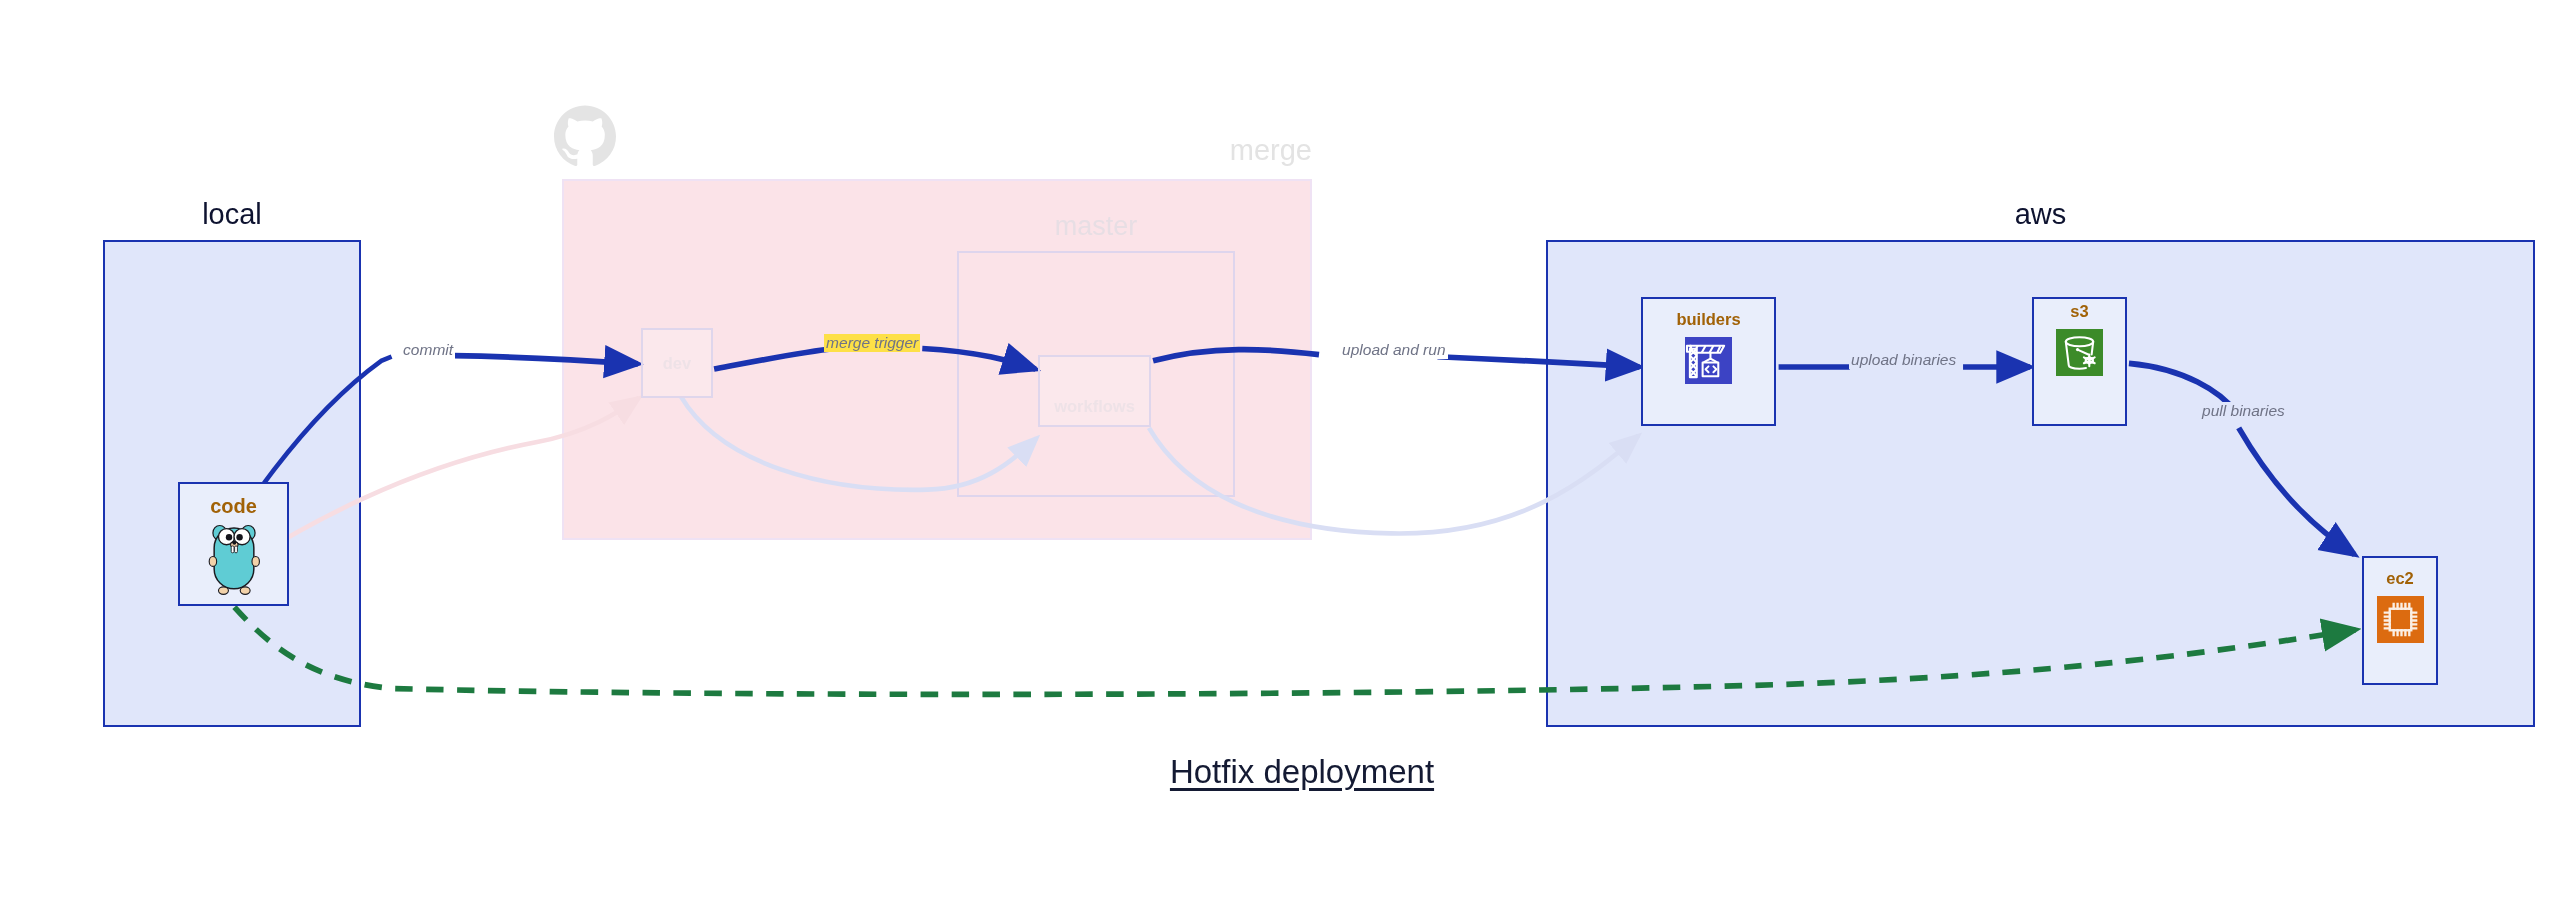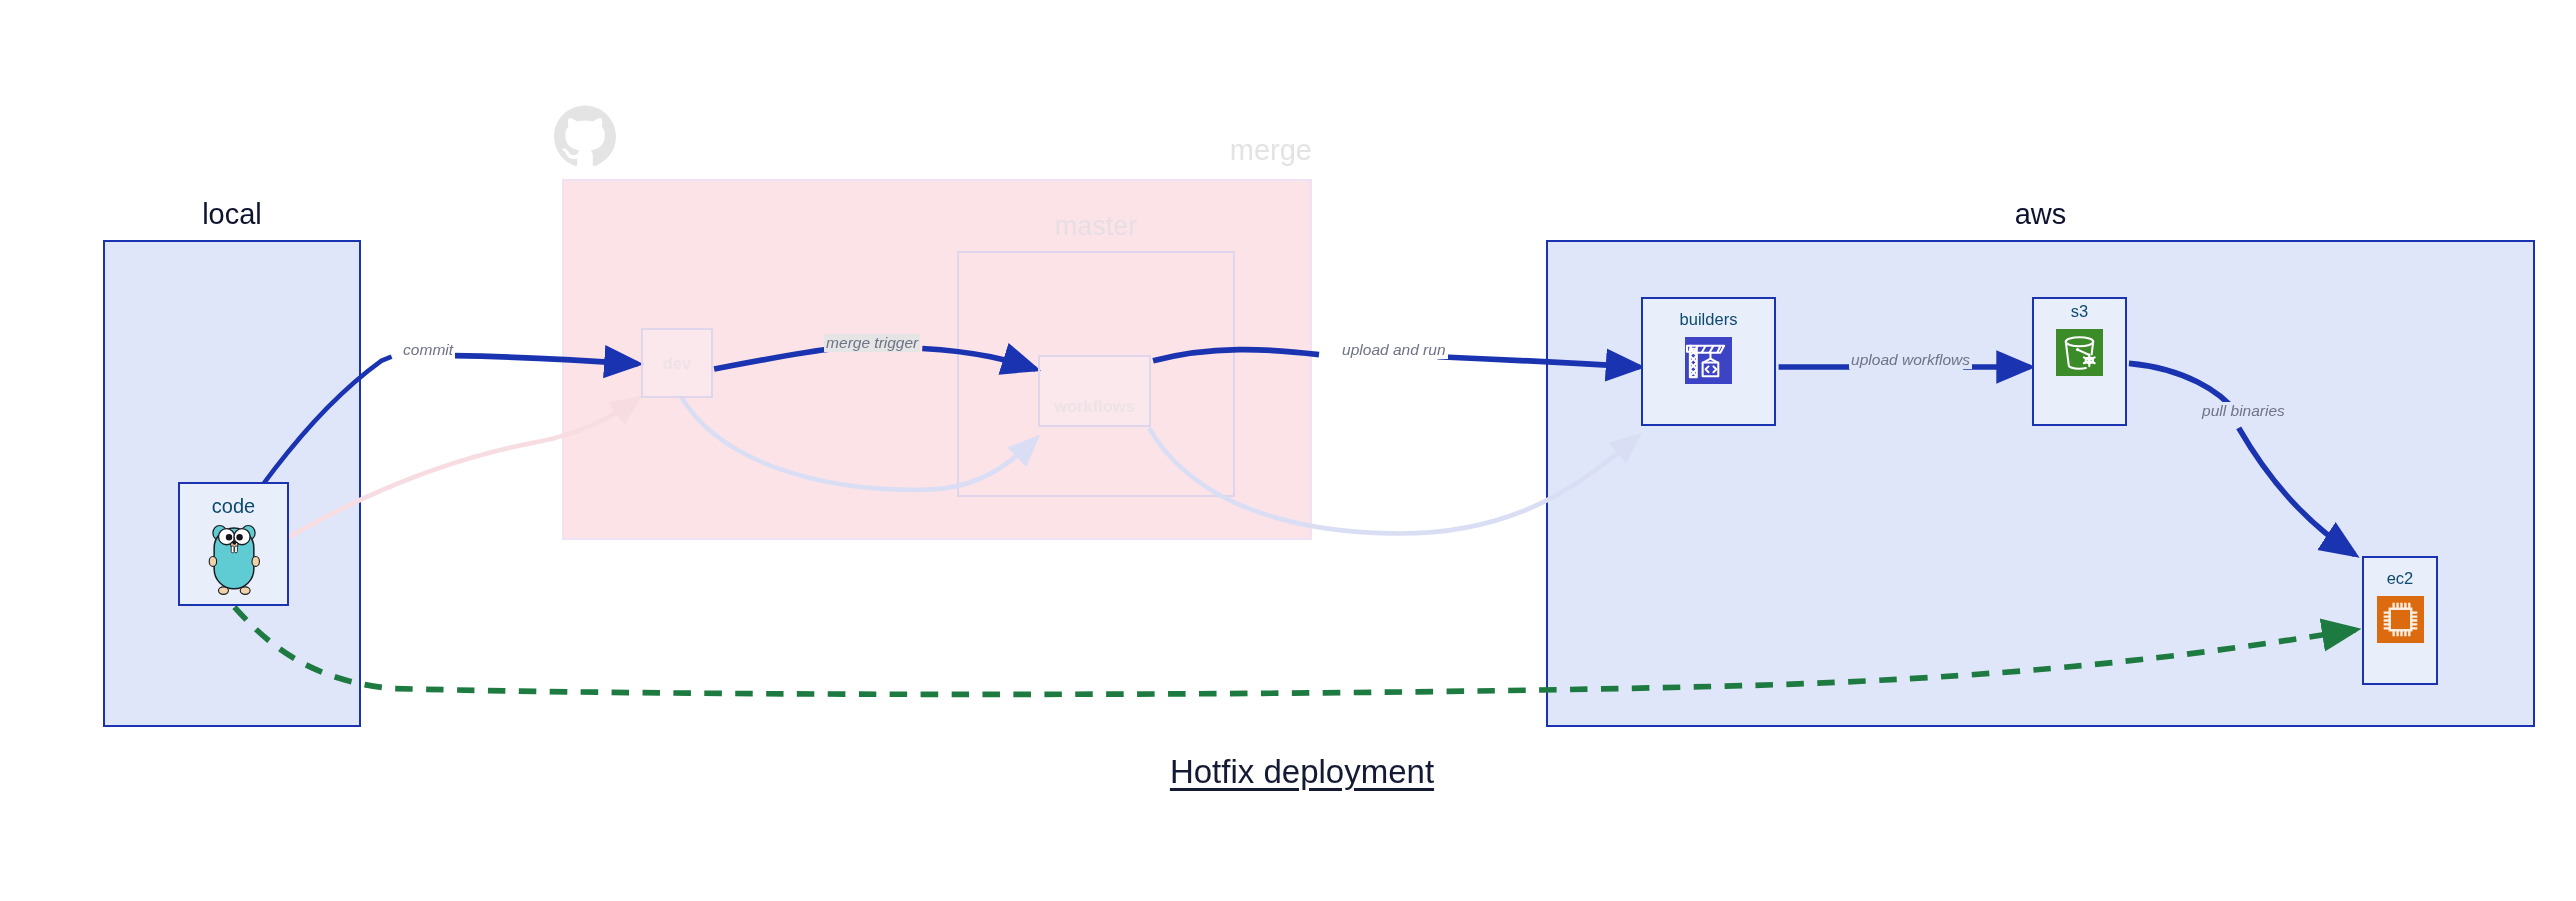--- a/index.html
+++ b/index.html
@@ -43,21 +43,21 @@
     background:#E0E6FA;border:2.6px solid #1A33B0;
   }
   .cluster-label.aws-label{
     left:1546px;top:198px;width:989px;text-align:center;
     font-size:29px;color:#0E1330;
   }
 
   
   .node{position:absolute;box-sizing:border-box;display:flex;
         flex-direction:column;align-items:center;}
-  .node-title{font-weight:400;color:#0c4a6e;white-space:nowrap;}
+  .node-title{font-weight:700;color:#a16207;white-space:nowrap;}
   .node-icon{display:flex;align-items:center;justify-content:center;}
 
   .node.solid{background:#E9EEFB;border:2.6px solid #1A33B0;}
   .node.ghost{background:rgba(255,255,255,0.18);border:2.1px solid #DFD6EC;}
   .node.ghost .node-title{color:#EEE2E7;font-weight:700;}
 
   .node.code{left:178px;top:482px;width:111px;height:124px;padding-top:11.3px;}
   .node.code .node-title{font-size:20px;}
 
   .node.dev{left:641px;top:328px;width:72px;height:70px;
@@ -81,21 +81,21 @@
   .icon-sq.builders-sq{background:#3C43C4;}
   .icon-sq.s3-sq{background:#3C8B29;}
   .icon-sq.ec2-sq{background:#DC6B10;}
 
   
   #edges{position:absolute;left:0;top:0;width:2604px;height:902px;
          pointer-events:none;}
 
   .edge-label{position:absolute;white-space:nowrap;font-style:italic;
               font-size:15.5px;color:#6F7386;background:#fff;padding:0 2.1px;}
-  .edge-label.on-pink{background:#e5e5e5;}
+  .edge-label.on-pink{background:#fde047;}
   .edge-label.on-blue{background:#E0E6FA;}
 
   
   .page-title{position:absolute;left:0;top:753px;width:2604px;
     text-align:center;font-size:33px;color:#141A33;
     text-decoration:underline;text-underline-offset:5.2px;}
 
   .gopher{width:62px;height:77px;}
   .octocat{position:absolute;left:554px;top:98px;width:62px;height:77px;
            opacity:1;}
@@ -161,21 +161,21 @@
     <path d="M 455 1178 C 520 1250 600 1320 760 1336 C 1400 1352 2600 1352 3400 1330
              C 4000 1312 4330 1260 4572 1222" fill="none" stroke="#1D7A40" stroke-width="11" stroke-dasharray="34 26" marker-end="url(#arrowGreen)"></path>
   </svg>
 
   <div class="edge-label" style="left:393px;top:341px;margin-left:8px;">commit</div>
 
   <div class="edge-label on-pink" style="left:824px;top:334px;">merge trigger</div>
 
   <div class="edge-label" style="left:1340px;top:341px;">upload and run</div>
 
-  <div class="edge-label on-blue" style="left:1849px;top:351px;">upload workflows</div>
+  <div class="edge-label on-blue" style="left:1849px;top:351px;">upload binaries</div>
 
   <div class="edge-label on-blue" style="left:2200px;top:402px;">pull binaries</div>
 
   <div class="node solid code">
     <div class="node-title">code</div>
     <div class="node-icon">
       <svg class="gopher" viewBox="0 0 100 124">
 
         <ellipse cx="27" cy="24" rx="11" ry="12" fill="#5FCCD4" stroke="#1b1b20" stroke-width="2"></ellipse>
         <ellipse cx="73" cy="24" rx="11" ry="12" fill="#5FCCD4" stroke="#1b1b20" stroke-width="2"></ellipse>

